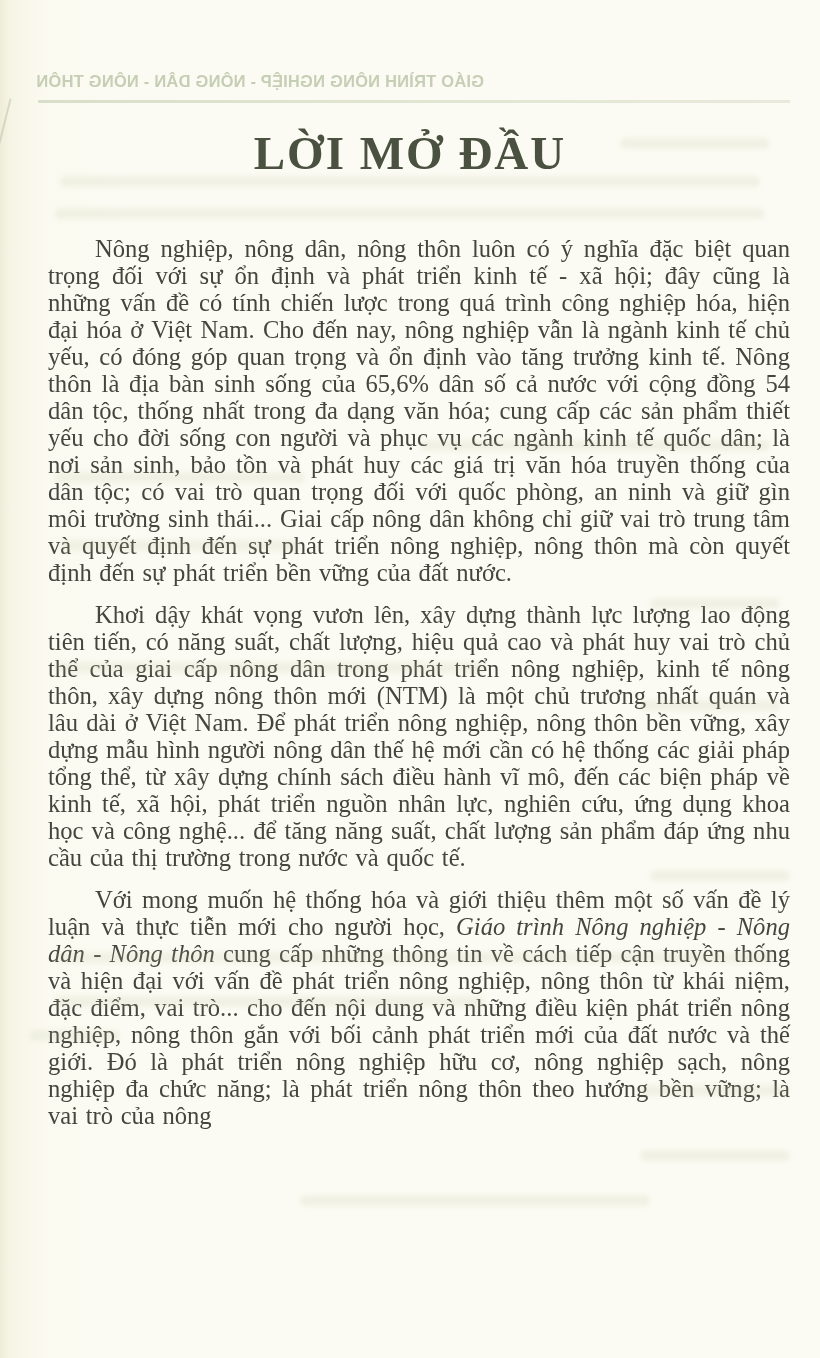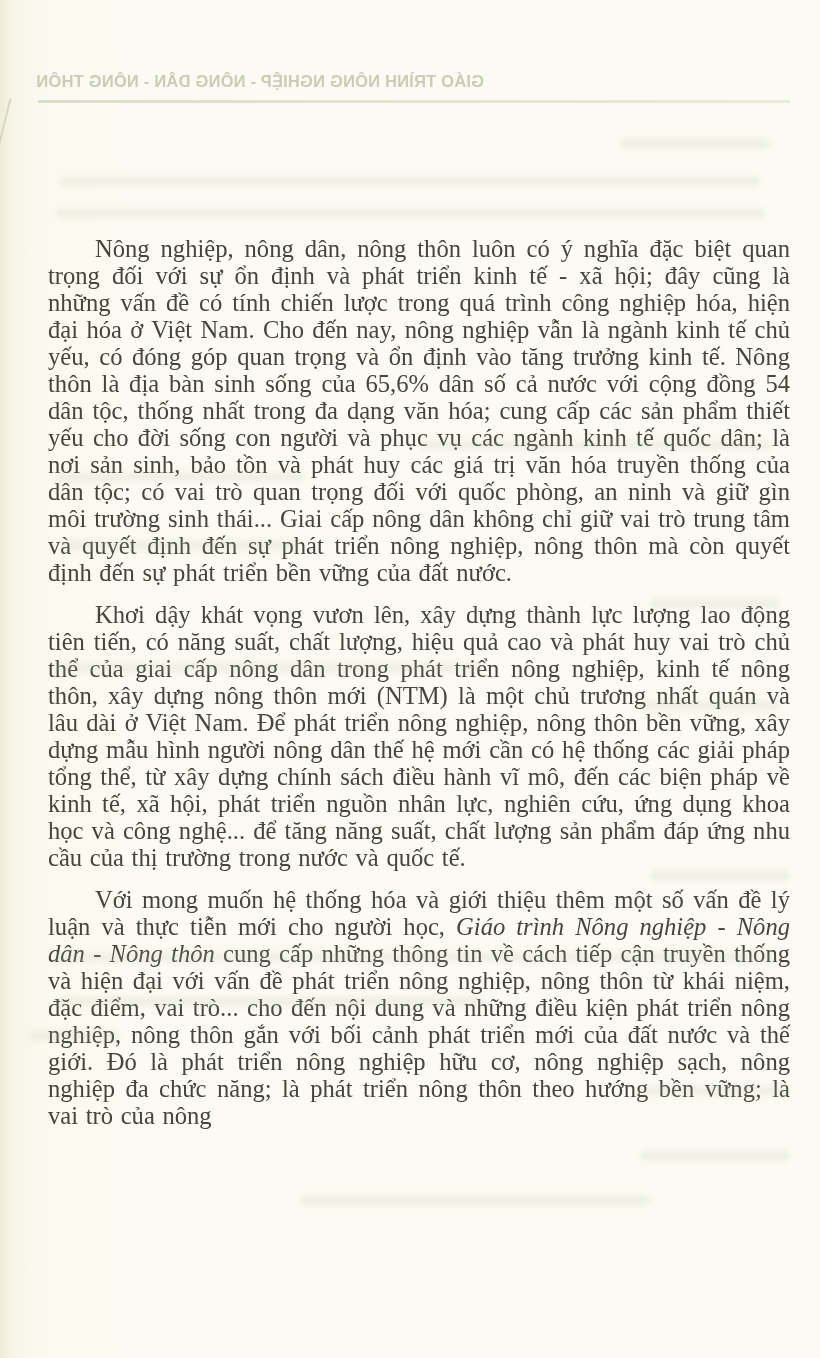--- a/index.html
+++ b/index.html
@@ -103,20 +103,21 @@
 </head>
 <body>
 
 <div class="page">
 
   <div class="ghost-header">GIÁO TRÌNH NÔNG NGHIỆP - NÔNG DÂN - NÔNG THÔN</div>
 
   <div class="header-rule"></div>
   <div class="scan-scratch"></div>
 
+  <h1 class="page-title">LỜI MỞ ĐẦU</h1>
 
   <div class="body-text">
       <p><span>Nông nghiệp, nông dân, nông thôn luôn có ý nghĩa đặc biệt quan trọng đối với sự ổn định và phát triển kinh tế - xã hội; đây cũng là những vấn đề có tính chiến lược trong quá trình công nghiệp hóa, hiện đại hóa ở Việt Nam. Cho đến nay, nông nghiệp vẫn là ngành kinh tế chủ yếu, có đóng góp quan trọng và ổn định vào tăng trưởng kinh tế. Nông thôn là địa bàn sinh sống của 65,6% dân số cả nước với cộng đồng 54 dân tộc, thống nhất trong đa dạng văn hóa; cung cấp các sản phẩm thiết yếu cho đời sống con người và phục vụ các ngành kinh tế quốc dân; là nơi sản sinh, bảo tồn và phát huy các giá trị văn hóa truyền thống của dân tộc; có vai trò quan trọng đối với quốc phòng, an ninh và giữ gìn môi trường sinh thái... Giai cấp nông dân không chỉ giữ vai trò trung tâm và quyết định đến sự phát triển nông nghiệp, nông thôn mà còn quyết định đến sự phát triển bền vững của đất nước.</span></p>
       <p><span>Khơi dậy khát vọng vươn lên, xây dựng thành lực lượng lao động tiên tiến, có năng suất, chất lượng, hiệu quả cao và phát huy vai trò chủ thể của giai cấp nông dân trong phát triển nông nghiệp, kinh tế nông thôn, xây dựng nông thôn mới (NTM) là một chủ trương nhất quán và lâu dài ở Việt Nam. Để phát triển nông nghiệp, nông thôn bền vững, xây dựng mẫu hình người nông dân thế hệ mới cần có hệ thống các giải pháp tổng thể, từ xây dựng chính sách điều hành vĩ mô, đến các biện pháp về kinh tế, xã hội, phát triển nguồn nhân lực, nghiên cứu, ứng dụng khoa học và công nghệ... để tăng năng suất, chất lượng sản phẩm đáp ứng nhu cầu của thị trường trong nước và quốc tế.</span></p>
       <p><span>Với mong muốn hệ thống hóa và giới thiệu thêm một số vấn đề lý luận và thực tiễn mới cho người học, </span><em>Giáo trình Nông nghiệp - Nông dân - Nông thôn</em><span> cung cấp những thông tin về cách tiếp cận truyền thống và hiện đại với vấn đề phát triển nông nghiệp, nông thôn từ khái niệm, đặc điểm, vai trò... cho đến nội dung và những điều kiện phát triển nông nghiệp, nông thôn gắn với bối cảnh phát triển mới của đất nước và thế giới. Đó là phát triển nông nghiệp hữu cơ, nông nghiệp sạch, nông nghiệp đa chức năng; là phát triển nông thôn theo hướng bền vững; là vai trò của nông</span></p>
     </div>
 
   <div class="smudge" style="top:138px;  left:620px; width:150px;"></div>
   <div class="smudge" style="top:176px;  left:60px;  width:700px;"></div>
   <div class="smudge" style="top:208px;  left:55px;  width:710px;"></div>

